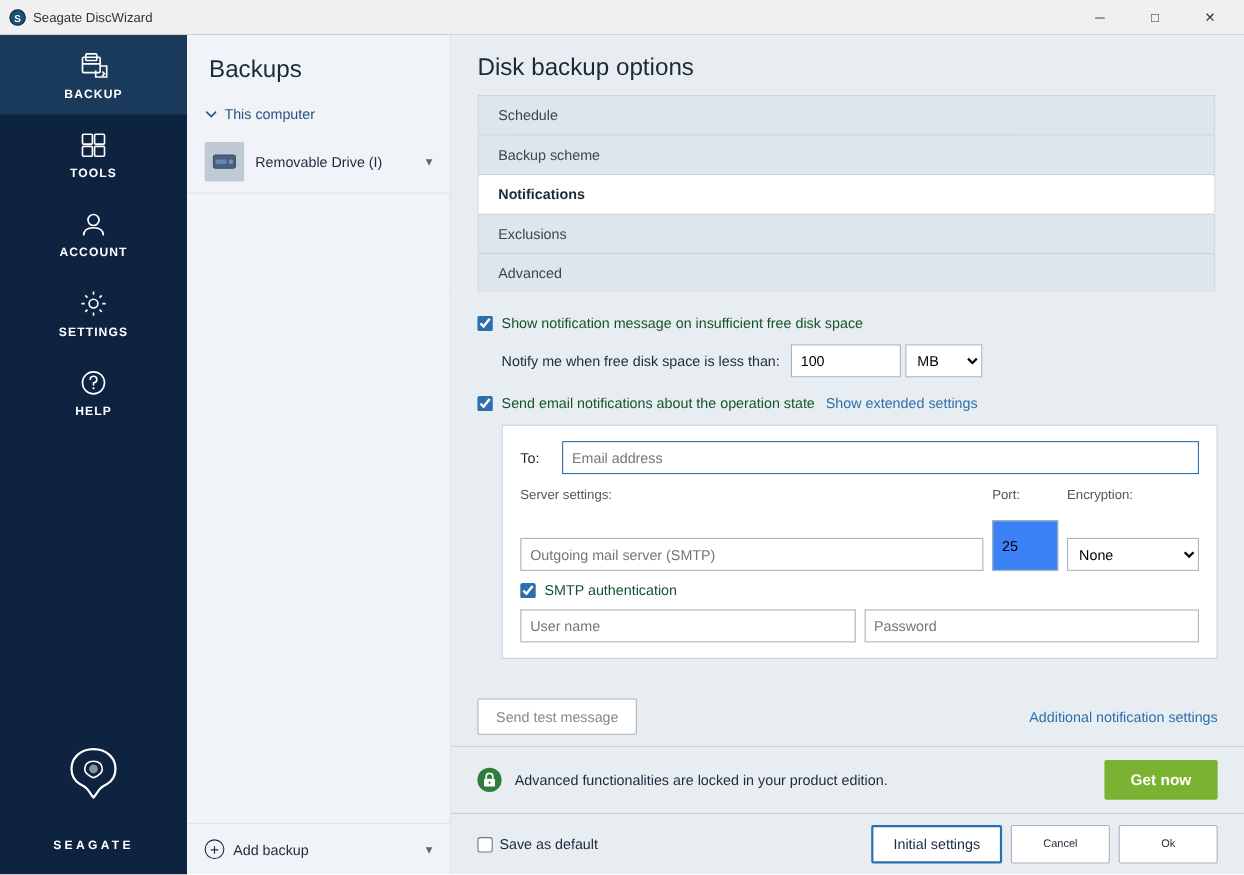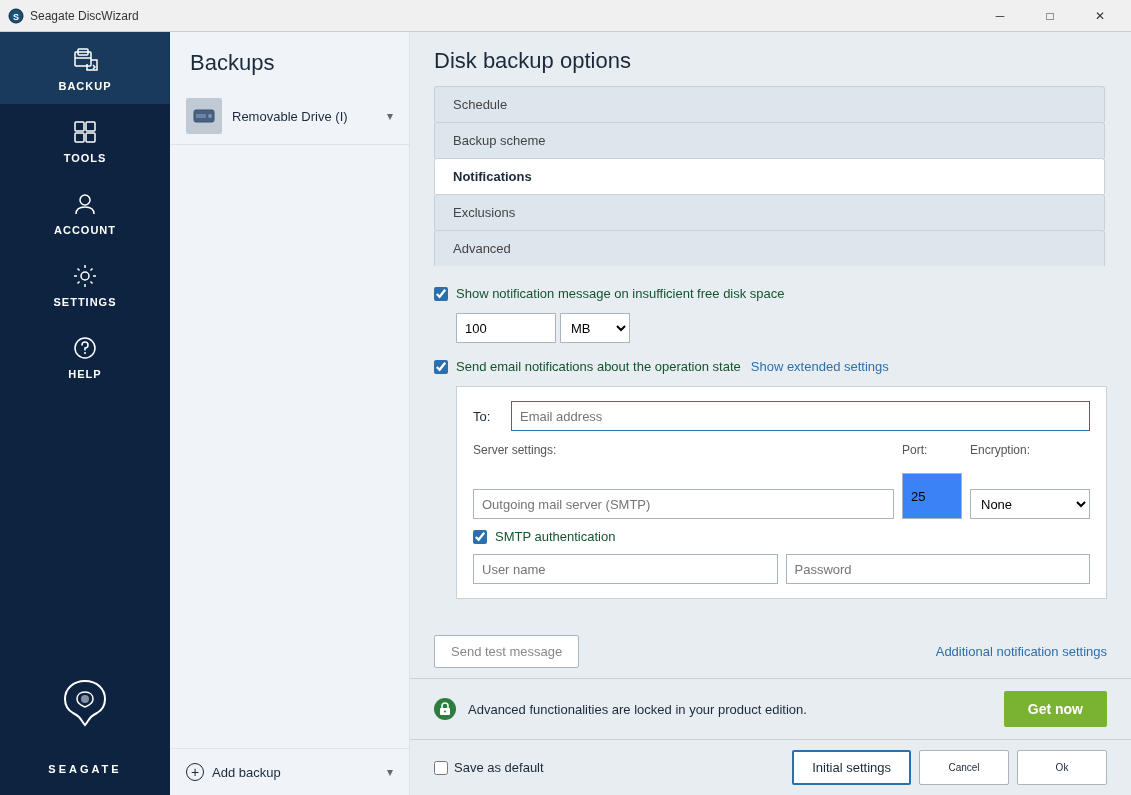--- a/index.html
+++ b/index.html
@@ -519,20 +519,26 @@
         <circle cx="28" cy="24" r="4" fill="#fff" opacity="0.5"></circle>
       </svg>
       <span class="sidebar-logo-text">SEAGATE</span>
     </div>
   </div>
 
   <div class="main-content">
 
     <div class="left-panel">
       <div class="left-panel-title">Backups</div>
+      <div class="left-panel-section">
+        <svg width="12" height="12" viewBox="0 0 12 12" fill="none">
+          <path d="M2 4 L6 8 L10 4" stroke="#2c5282" stroke-width="1.5" stroke-linecap="round"></path>
+        </svg>
+        <span>This computer</span>
+      </div>
       <div class="drive-item">
         <div class="drive-icon">
           <svg width="22" height="20" viewBox="0 0 22 20" fill="none">
             <rect x="1" y="4" width="20" height="12" rx="2" fill="#4a6080" stroke="#3a5070" stroke-width="1"></rect>
             <circle cx="17" cy="10" r="2" fill="#8aaccc" opacity="0.7"></circle>
             <rect x="3" y="8" width="10" height="4" rx="1" fill="#8aaccc" opacity="0.5"></rect>
           </svg>
         </div>
         <span class="drive-name">Removable Drive (I)</span>
         <span class="drive-chevron">▾</span>
@@ -568,20 +574,21 @@
       </div>
 
       <div class="tab-body">
 
         <div class="checkbox-row">
           <input type="checkbox" checked="" id="chk-disk" style="">
           <label class="checkbox-label" for="chk-disk">Show notification message on insufficient free disk space</label>
         </div>
 
         <div class="notify-row">
+          <span class="notify-label">Notify me when free disk space is less than:</span>
           <input class="notify-input" type="text" value="100" style="">
           <select class="notify-select">
             <option>MB</option>
             <option>GB</option>
           </select>
         </div>
 
         <div class="checkbox-row">
           <input type="checkbox" checked="" id="chk-email" style="">
           <label class="checkbox-label" for="chk-email">Send email notifications about the operation state</label>

